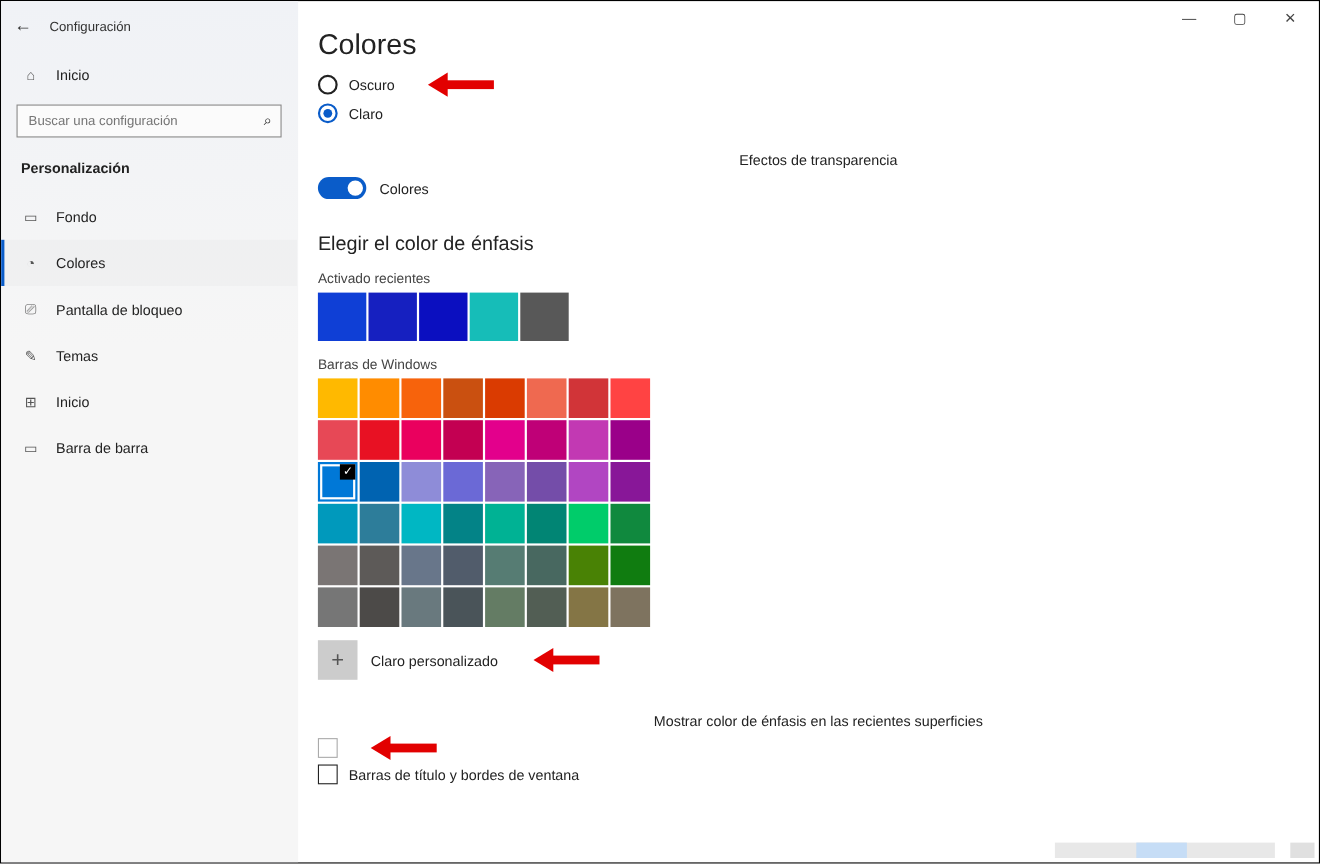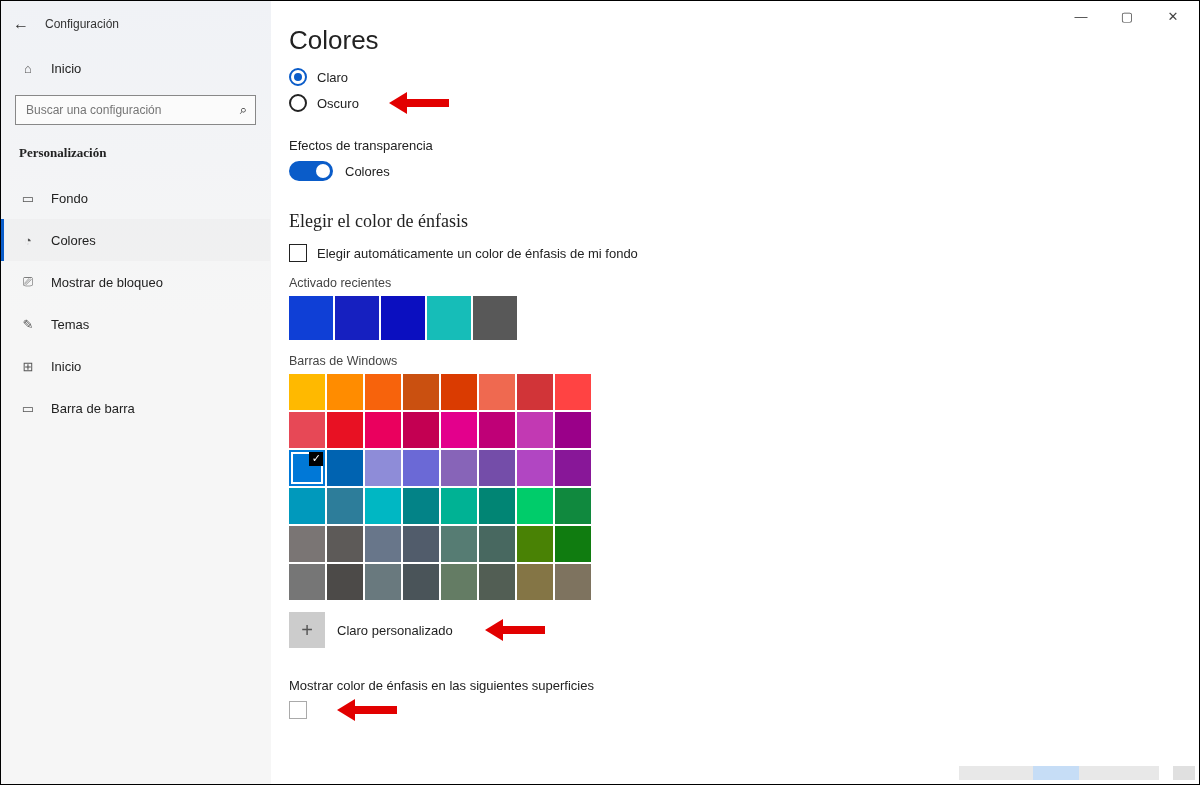--- a/index.html
+++ b/index.html
@@ -63,21 +63,20 @@
     height: 30px; padding: 0 8px;
   }
   .sb-search input {
     border: none; outline: none; background: transparent;
     font-size: 12px; flex: 1; color: #666;
   }
   .sb-section {
     font-weight: 600;
     padding: 6px 18px 16px 18px;
     font-size: 13px;
-    font-family: Liberation Serif, serif;
   }
   .sb-item {
     display:flex; align-items:center; gap:14px;
     padding: 12px 18px;
     font-size: 13px;
     color: #222;
   }
   .sb-item.active {
     border-left: 3px solid #0a5cc9;
     padding-left: 15px;
@@ -111,36 +110,36 @@
   .radio.selected::after {
     content:""; width:8px;height:8px;border-radius:50%;
     background:#0a5cc9;
   }
   .setting-label { font-size: 13px; color:#222;}
   .subheading {
     font-size: 13px;
     color: #222;
     margin-top: 26px;
     margin-bottom: 8px;
+    text-align: center;
   }
   .toggle-row { display:flex;align-items:center;gap:12px; }
   .toggle {
     width: 44px; height: 20px;
     border-radius: 10px;
     background: #0a5cc9;
     position: relative;
   }
   .toggle .knob {
     position:absolute; width:14px;height:14px;border-radius:50%;
     background:#fff; top:3px; right:3px;
   }
   h2.section {
     font-size: 18px; font-weight: 400;
     margin: 30px 0 12px 0;
-    font-family: Liberation Serif, serif;
   }
   .check-row { display:flex;align-items:center;gap:10px; margin:6px 0;}
   .check {
     width: 18px; height: 18px; border: 1.5px solid #222;
     display:flex;align-items:center;justify-content:center;
     font-size:12px;color:#fff;
   }
   .check.disabled { border-color:#aaa; }
   .label-disabled { color:#aaa; }
   .small-label { font-size: 12.5px; color:#444; margin: 14px 0 6px 0;}
@@ -234,62 +233,58 @@
       <div class="sb-item">
         <span class="sb-icon">▭</span>
         <span>Fondo</span>
       </div>
       <div class="sb-item active">
         <span class="sb-icon">◔</span>
         <span>Colores</span>
       </div>
       <div class="sb-item">
         <span class="sb-icon">⎚</span>
-        <span>Mostrar de bloqueo</span>
+        <span>Pantalla de bloqueo</span>
       </div>
       <div class="sb-item">
         <span class="sb-icon">✎</span>
         <span>Temas</span>
       </div>
       <div class="sb-item">
         <span class="sb-icon">⊞</span>
         <span>Inicio</span>
       </div>
       <div class="sb-item">
         <span class="sb-icon">▭</span>
         <span>Barra de barra</span>
       </div>
     </div>
 
     <div class="content">
       <h1 class="page-title">Colores</h1>
 
-      <div class="radio-row">
-        <span class="radio selected"></span>
-        <span class="setting-label">Claro</span>
-      </div>
       <div class="radio-row">
         <span class="radio"></span>
         <span class="setting-label">Oscuro</span>
         <span class="arrow"></span>
+      </div>
+      <div class="radio-row">
+        <span class="radio selected"></span>
+        <span class="setting-label">Claro</span>
       </div>
 
       <div class="subheading">Efectos de transparencia</div>
       <div class="toggle-row">
         <span class="toggle">
             <span class="knob"></span>
           </span>
         <span class="setting-label">Colores</span>
       </div>
 
       <h2 class="section">Elegir el color de énfasis</h2>
-      <div class="check-row">
-        <span class="check"></span>
-        <span class="setting-label">Elegir automáticamente un color de énfasis de mi fondo</span>
-      </div>
 
       <div class="small-label">Activado recientes</div>
       <div id="recent-colors" class="swatch-row">
           <div class="swatch" style="background: rgb(15, 63, 214);"></div>
           <div class="swatch" style="background: rgb(22, 32, 192);"></div>
           <div class="swatch" style="background: rgb(11, 15, 192);"></div>
           <div class="swatch" style="background: rgb(22, 189, 184);"></div>
           <div class="swatch" style="background: rgb(88, 88, 88);"></div>
         </div>
 
@@ -344,25 +339,29 @@
           <div class="swatch" style="background: rgb(132, 117, 69);"></div>
           <div class="swatch" style="background: rgb(126, 115, 95);"></div>
         </div>
 
       <div class="custom-row">
         <span class="plus-btn">+</span>
         <span class="setting-label">Claro personalizado</span>
         <span class="arrow"></span>
       </div>
 
-      <div class="subheading" style="margin-top:30px">Mostrar color de énfasis en las siguientes superficies</div>
+      <div class="subheading" style="margin-top:30px">Mostrar color de énfasis en las recientes superficies</div>
 
       <div class="check-row">
         <span class="check disabled"></span>
         <span class="arrow"></span>
+      </div>
+      <div class="check-row">
+        <span class="check"></span>
+        <span class="setting-label">Barras de título y bordes de ventana</span>
       </div>
 
       <div class="bottom-scroll-hint"></div>
       <div class="scroll-thumb"></div>
       <div class="scroll-r"></div>
     </div>
   </div>
 </div>
 
 </body></html>

